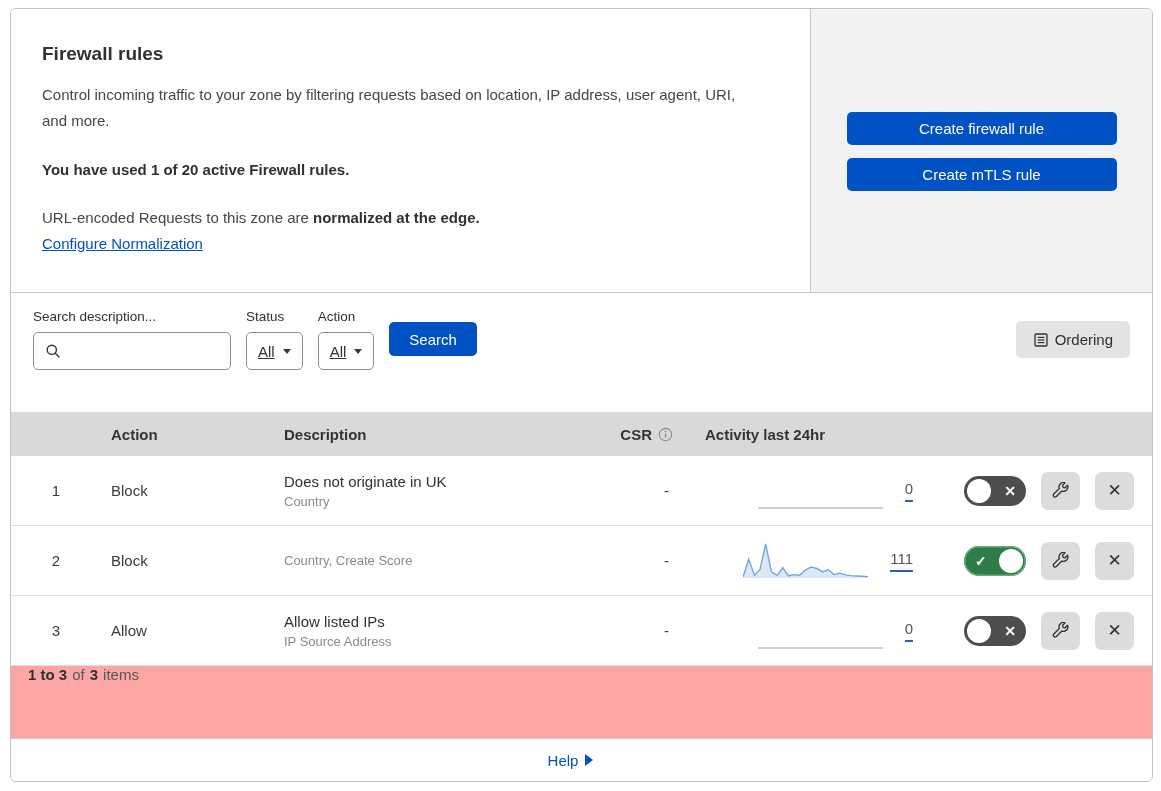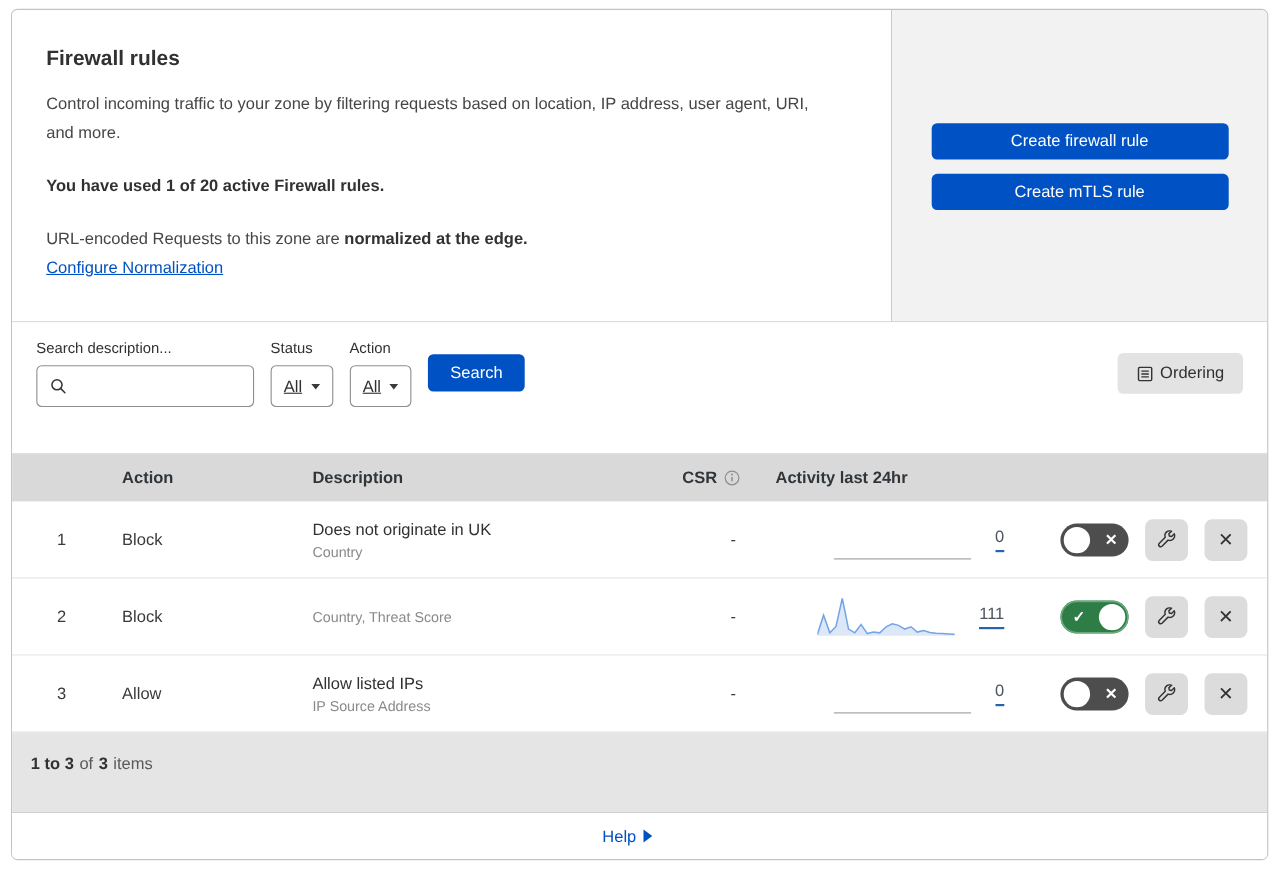--- a/index.html
+++ b/index.html
@@ -98,21 +98,21 @@
   .toggle.off .glyph { right: 10px; }
   .toggle.on  .glyph { left: 11px; }
 
   .icon-btn {
     width: 39px; height: 38px; border-radius: 7px; background: #dcdcdc; border: none;
     display: inline-flex; align-items: center; justify-content: center; cursor: pointer;
     font-size: 17px; color: #333; font-family: "Liberation Sans", sans-serif;
   }
 
   
-  .tfooter { height: 72px; display: flex; align-items: center; padding: 0 0 15px 17px; font-size: 15px; color: #595959; background: #e5e5e5; }
+  .tfooter { height: 72px; display: flex; align-items: flex-start; padding: 0 0 15px 17px; font-size: 15px; color: #595959; background: #fca5a5; }
   .tfooter b { color: #313131; }
   .tfooter span { margin-right: 5px; }
 
   .helpbar { height: 43px; border-top: 1px solid #c9c9c9; display: flex; align-items: center; justify-content: center; padding-right: 22px; background: #fff; }
   .help-link { color: #0051c3; font-size: 15px; display: inline-flex; align-items: center; gap: 7px; cursor: pointer; text-decoration: none; }
   .arrow-right { width: 0; height: 0; border-top: 6px solid transparent; border-bottom: 6px solid transparent; border-left: 8px solid #0051c3; }
 </style>
 </head>
 <body>
 
@@ -222,21 +222,21 @@
         <button class="icon-btn">
             <span>✕</span>
           </button>
       </div>
     </div>
 
     <div class="trow">
       <div class="cell-num">2</div>
       <div class="cell-action">Block</div>
       <div class="cell-desc">
-        <div class="d-sub">Country, Threat Score</div>
+        <div class="d-sub">Country, Create Score</div>
       </div>
       <div class="cell-csr">-</div>
       <div class="cell-activity">
         <svg class="spark" viewBox="0 0 125 40">
             <polygon points="0,37 0.0,36.0 5.7,18.3 11.4,34.3 17.0,28.5 22.7,3.0 28.4,30.9 34.1,34.3 39.8,26.8 45.5,35.0 51.1,33.6 56.8,34.3 62.5,28.8 68.2,26.1 73.9,27.5 79.5,30.9 85.2,28.8 90.9,33.6 96.6,32.2 102.3,33.9 108.0,34.6 113.6,35.0 119.3,35.3 125.0,35.6 125,37" fill="#dce8f8"></polygon>
             <polyline points="0.0,36.0 5.7,18.3 11.4,34.3 17.0,28.5 22.7,3.0 28.4,30.9 34.1,34.3 39.8,26.8 45.5,35.0 51.1,33.6 56.8,34.3 62.5,28.8 68.2,26.1 73.9,27.5 79.5,30.9 85.2,28.8 90.9,33.6 96.6,32.2 102.3,33.9 108.0,34.6 113.6,35.0 119.3,35.3 125.0,35.6" fill="none" stroke="#74a4e6" stroke-width="1.4"></polyline>
           </svg>
         <a class="count-link">111</a>
       </div>
       <div class="cell-controls">

